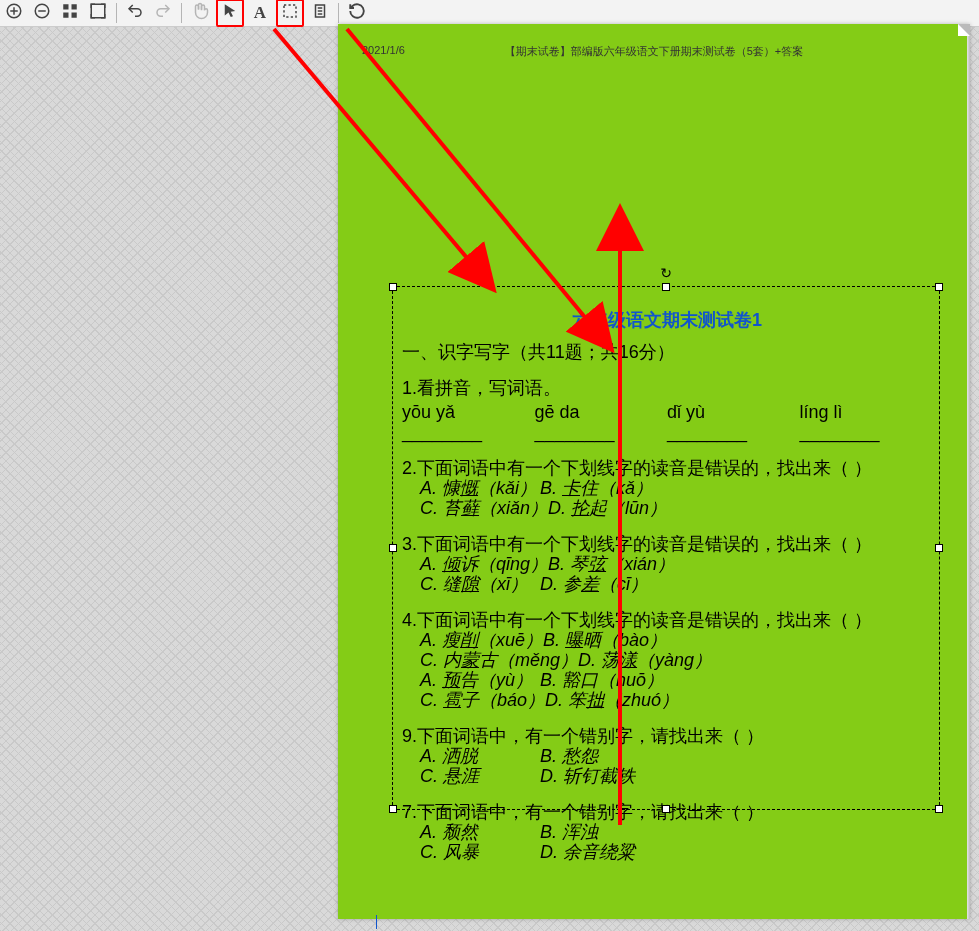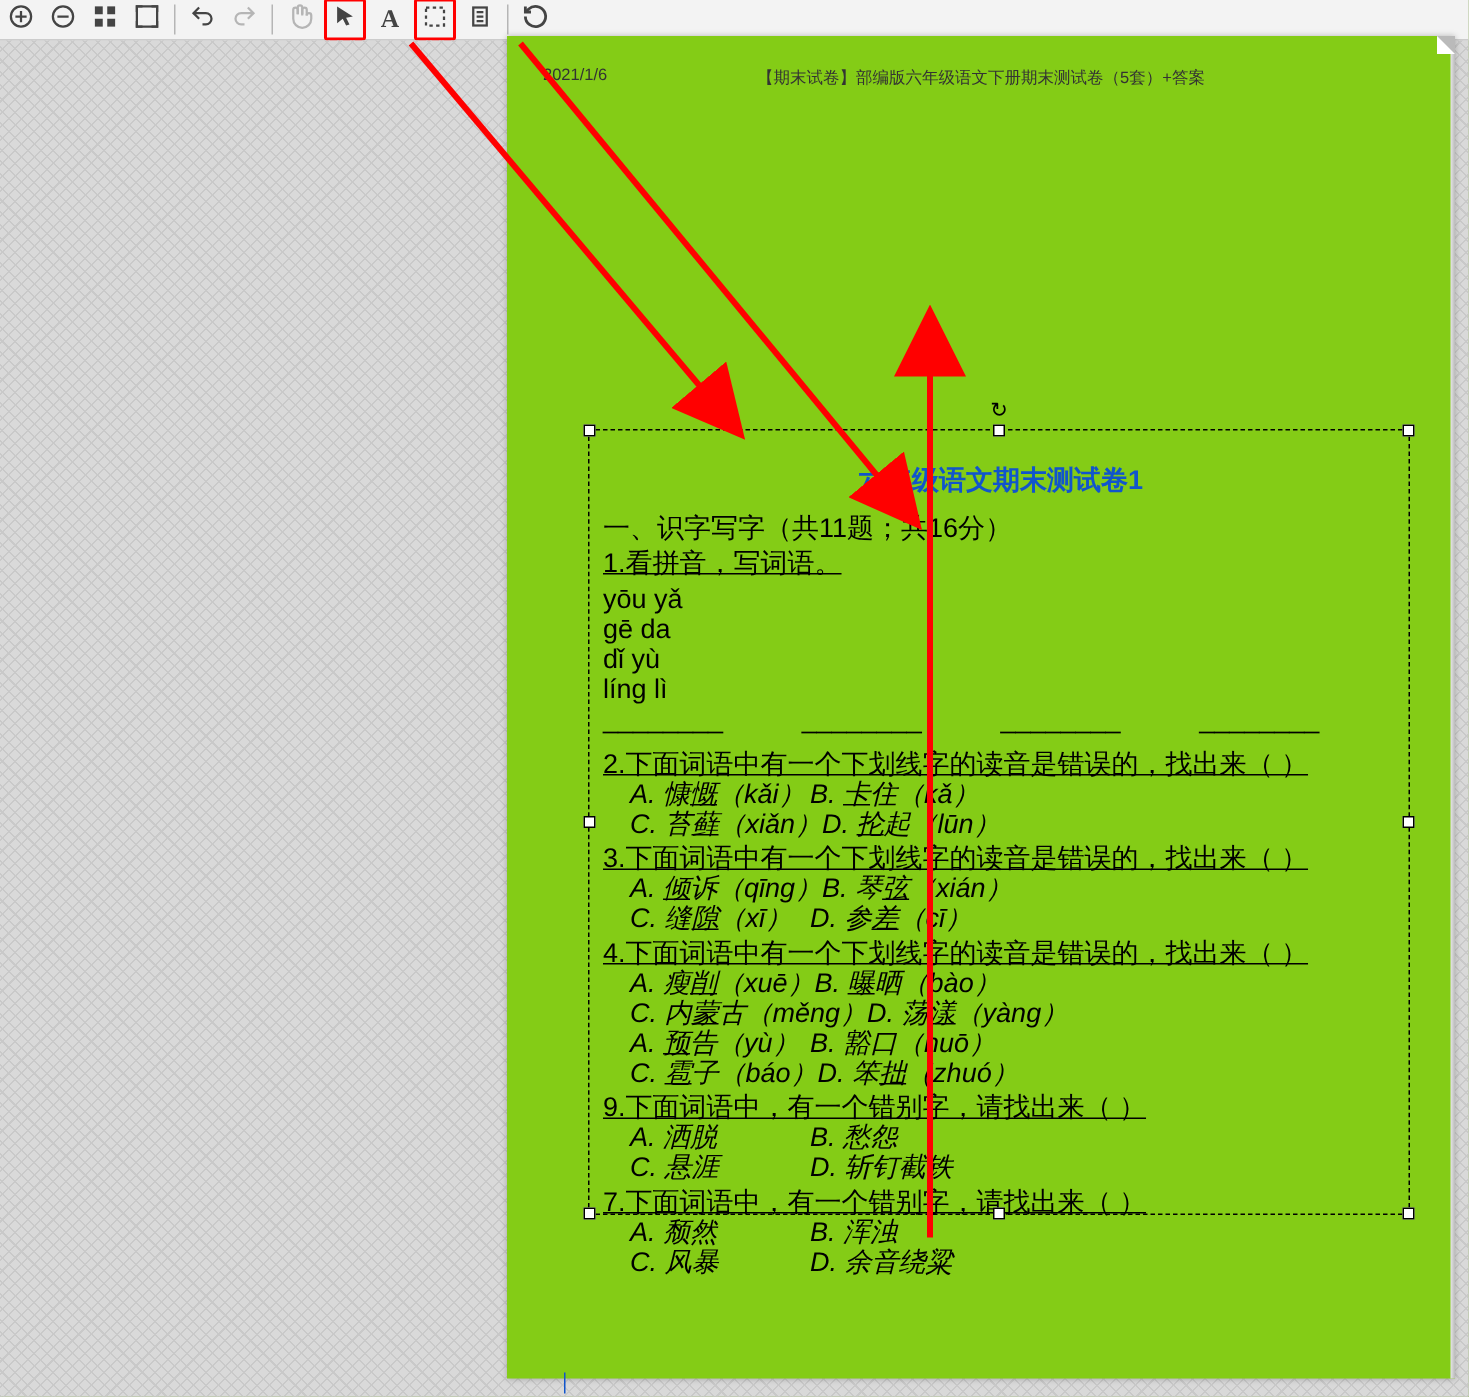--- a/index.html
+++ b/index.html
@@ -25,25 +25,25 @@
   #page-hdr .date{position:absolute;left:24px;}
   #page-hdr .title{position:absolute;left:0;width:100%;text-align:center;}
   
   #sel{position:absolute;left:392px;top:286px;width:546px;height:522px;border:1px dashed #000;}
   .h{position:absolute;width:6px;height:6px;background:#fff;border:1px solid #000;}
   .rot{position:absolute;left:50%;top:-22px;margin-left:-8px;width:16px;height:16px;font-size:14px;color:#000;text-align:center;line-height:16px;}
   
   #doc{position:absolute;left:402px;top:310px;width:530px;font-size:18px;color:#000;line-height:20px;}
   #doc .center-title{text-align:center;color:#1155cc;font-weight:bold;margin-bottom:12px;}
   #doc b{font-weight:normal;}
-  .pinyin-row{display:flex;margin-top:4px;flex-direction:column;}
+  .pinyin-row{display:flex;margin-top:4px;}
   .pinyin-row span{flex:1;}
   .blank-row{display:flex;margin-bottom:10px;}
   .blank-row span{flex:1;color:#000000;}
-  .q{margin-top:3px;text-decoration:underline;}
+  .q{margin-top:16px;}
   .opts{margin-left:18px;}
   .opts span{display:inline-block;min-width:120px;font-style:italic;}
   u{text-decoration:underline;}
   
   #caret{position:absolute;left:376px;top:915px;width:1px;height:14px;background:#1155cc;}
   
   .arrow{position:absolute;pointer-events:none;}
   .arrow svg{overflow:visible;}
 </style>
 </head>

